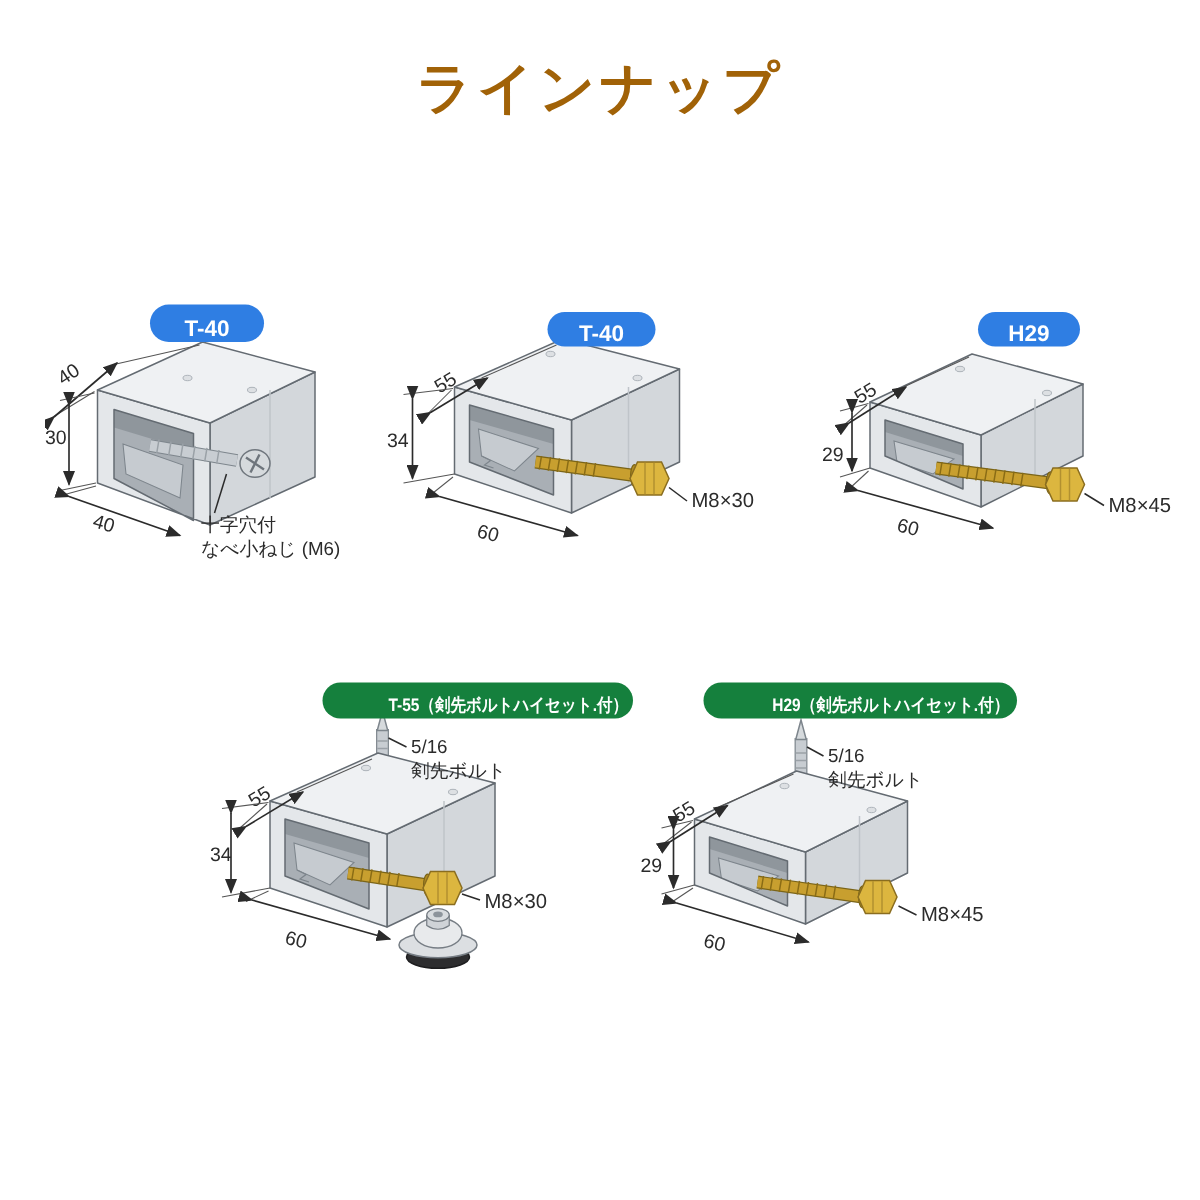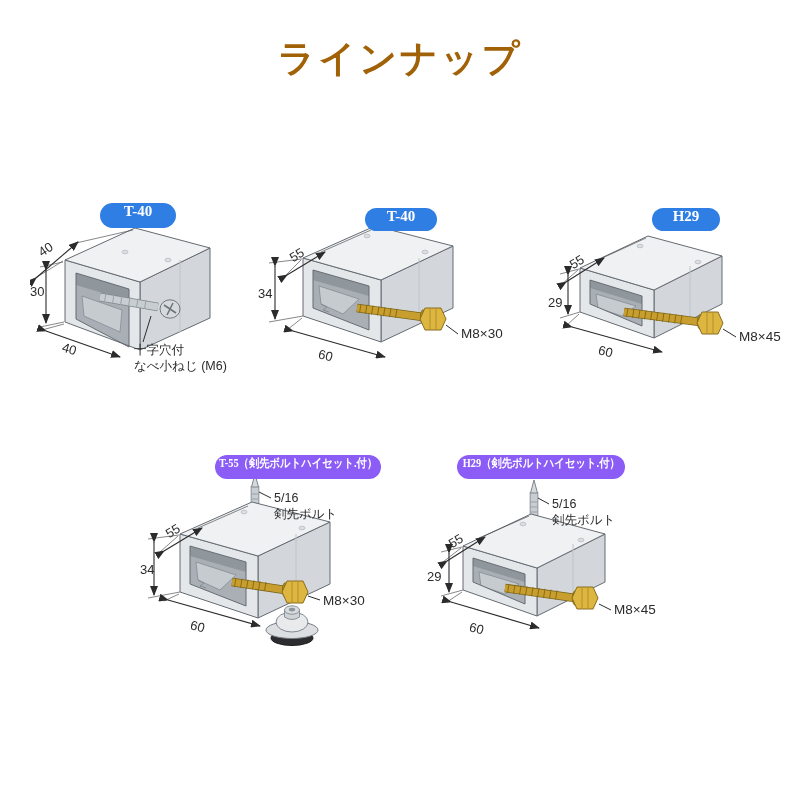--- a/index.html
+++ b/index.html
@@ -4,26 +4,25 @@
 <style>
   html,body{margin:0;padding:0;background:#ffffff;}
   body{width:800px;height:800px;position:relative;font-family:"Liberation Sans",sans-serif;overflow:hidden;}
   .page-title{
     position:absolute;left:0;top:34px;width:800px;text-align:center;
     font-size:37px;font-weight:bold;color:#a16207;letter-spacing:3px;margin:0;
   }
   .card{position:absolute;}
   .card svg{position:absolute;left:0;top:0;}
   .pill{
-    position:absolute;z-index:2;display:flex;align-items:flex-start;justify-content:center;
+    position:absolute;z-index:2;display:flex;align-items:flex-end;justify-content:center;
     background:#2F7EE3;color:#ffffff;border-radius:13px;font-weight:bold;font-size:15px;
     white-space:nowrap;
-    font-family:Liberation Serif, serif;
   }
-  .pill.secondary{background:#8b5cf6;font-size:12px;font-weight:600;}
+  .pill.secondary{background:#15803d;font-size:12px;font-weight:600;padding-left:41px;}
   .pill.secondary .squeeze{display:inline-block;transform:scaleX(.86);transform-origin:center;}
   
   .dim-line{stroke:#2b2b2b;stroke-width:1.1;fill:none;marker-start:url(#arr);marker-end:url(#arr);}
   .ext{stroke:#555;stroke-width:.7;fill:none;}
   .leader{stroke:#2b2b2b;stroke-width:1;fill:none;}
   text{font-family:"Liberation Sans",sans-serif;fill:#2b2b2b;}
   .dim{font-size:13px;}
   .boltlbl{font-size:13.5px;}
   .note{font-size:12.5px;}
   .metal-top{fill:#EFF1F3;stroke:#646B72;stroke-width:1;stroke-linejoin:round;}
@@ -239,21 +238,21 @@
       <line class="ext" x1="39" y1="144" x2="24" y2="151"></line>
       <line class="dim-line" x1="28" y1="150" x2="120" y2="176"></line>
       <text class="dim" x="50" y="182" transform="rotate(14 62 178)">60</text>
       <polyline class="leader" points="168,146 180,150"></polyline>
       <text class="boltlbl" x="183" y="155">M8×30</text>
     </g>
   </svg>
 </div>
 
 <div class="card" style="left:415px;top:450px;width:260px;height:205px;">
-  <div class="pill secondary" style="left:42px;top:5px;width:168px;height:24px;">
+  <div class="pill secondary" style="left:54px;top:5px;width:168px;height:24px;">
     <span class="squeeze">H29（剣先ボルトハイセット.付）</span>
   </div>
   <svg width="260" height="205" viewBox="0 0 260 205">
     <g>
       <line class="silver-outline" x1="119" y1="42" x2="119" y2="92"></line>
       <line class="silver" x1="119" y1="42" x2="119" y2="92"></line>
       <path class="silver-hatch" d="M115.5,52 h7 M115.5,57 h7 M115.5,62 h7 M115.5,67 h7 M115.5,72 h7 M115.5,77 h7 M115.5,82 h7"></path>
       <polygon points="115.5,43 119,30 122.5,43" fill="#D6DADD" stroke="#7E868D" stroke-width="1"></polygon>
       <ellipse cx="119" cy="92" rx="6.5" ry="3.5" fill="#C6CBD0" stroke="#7E868D" stroke-width=".8"></ellipse>
     </g>

